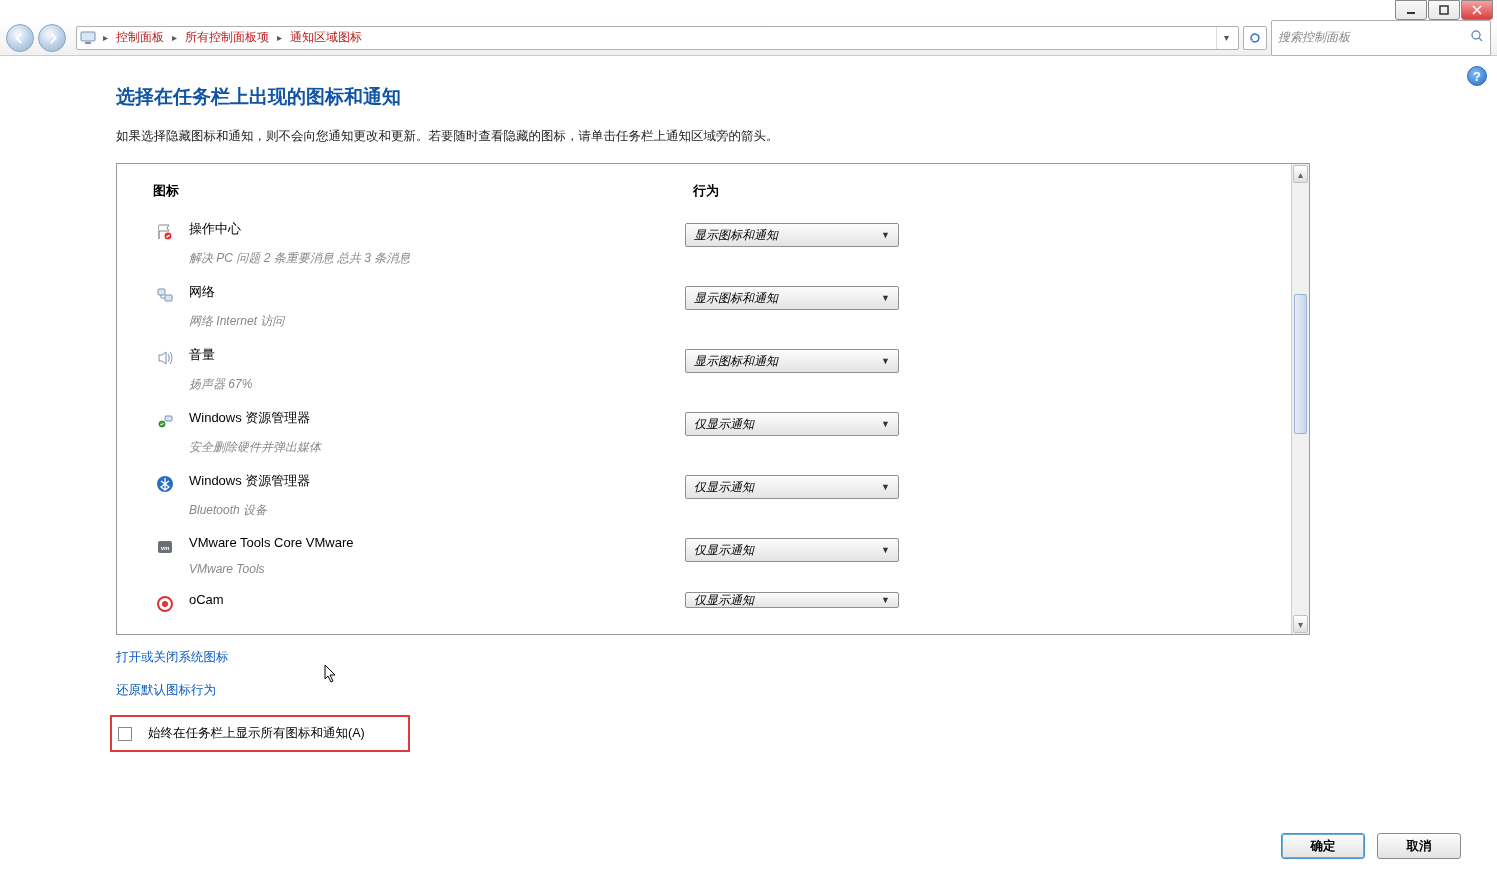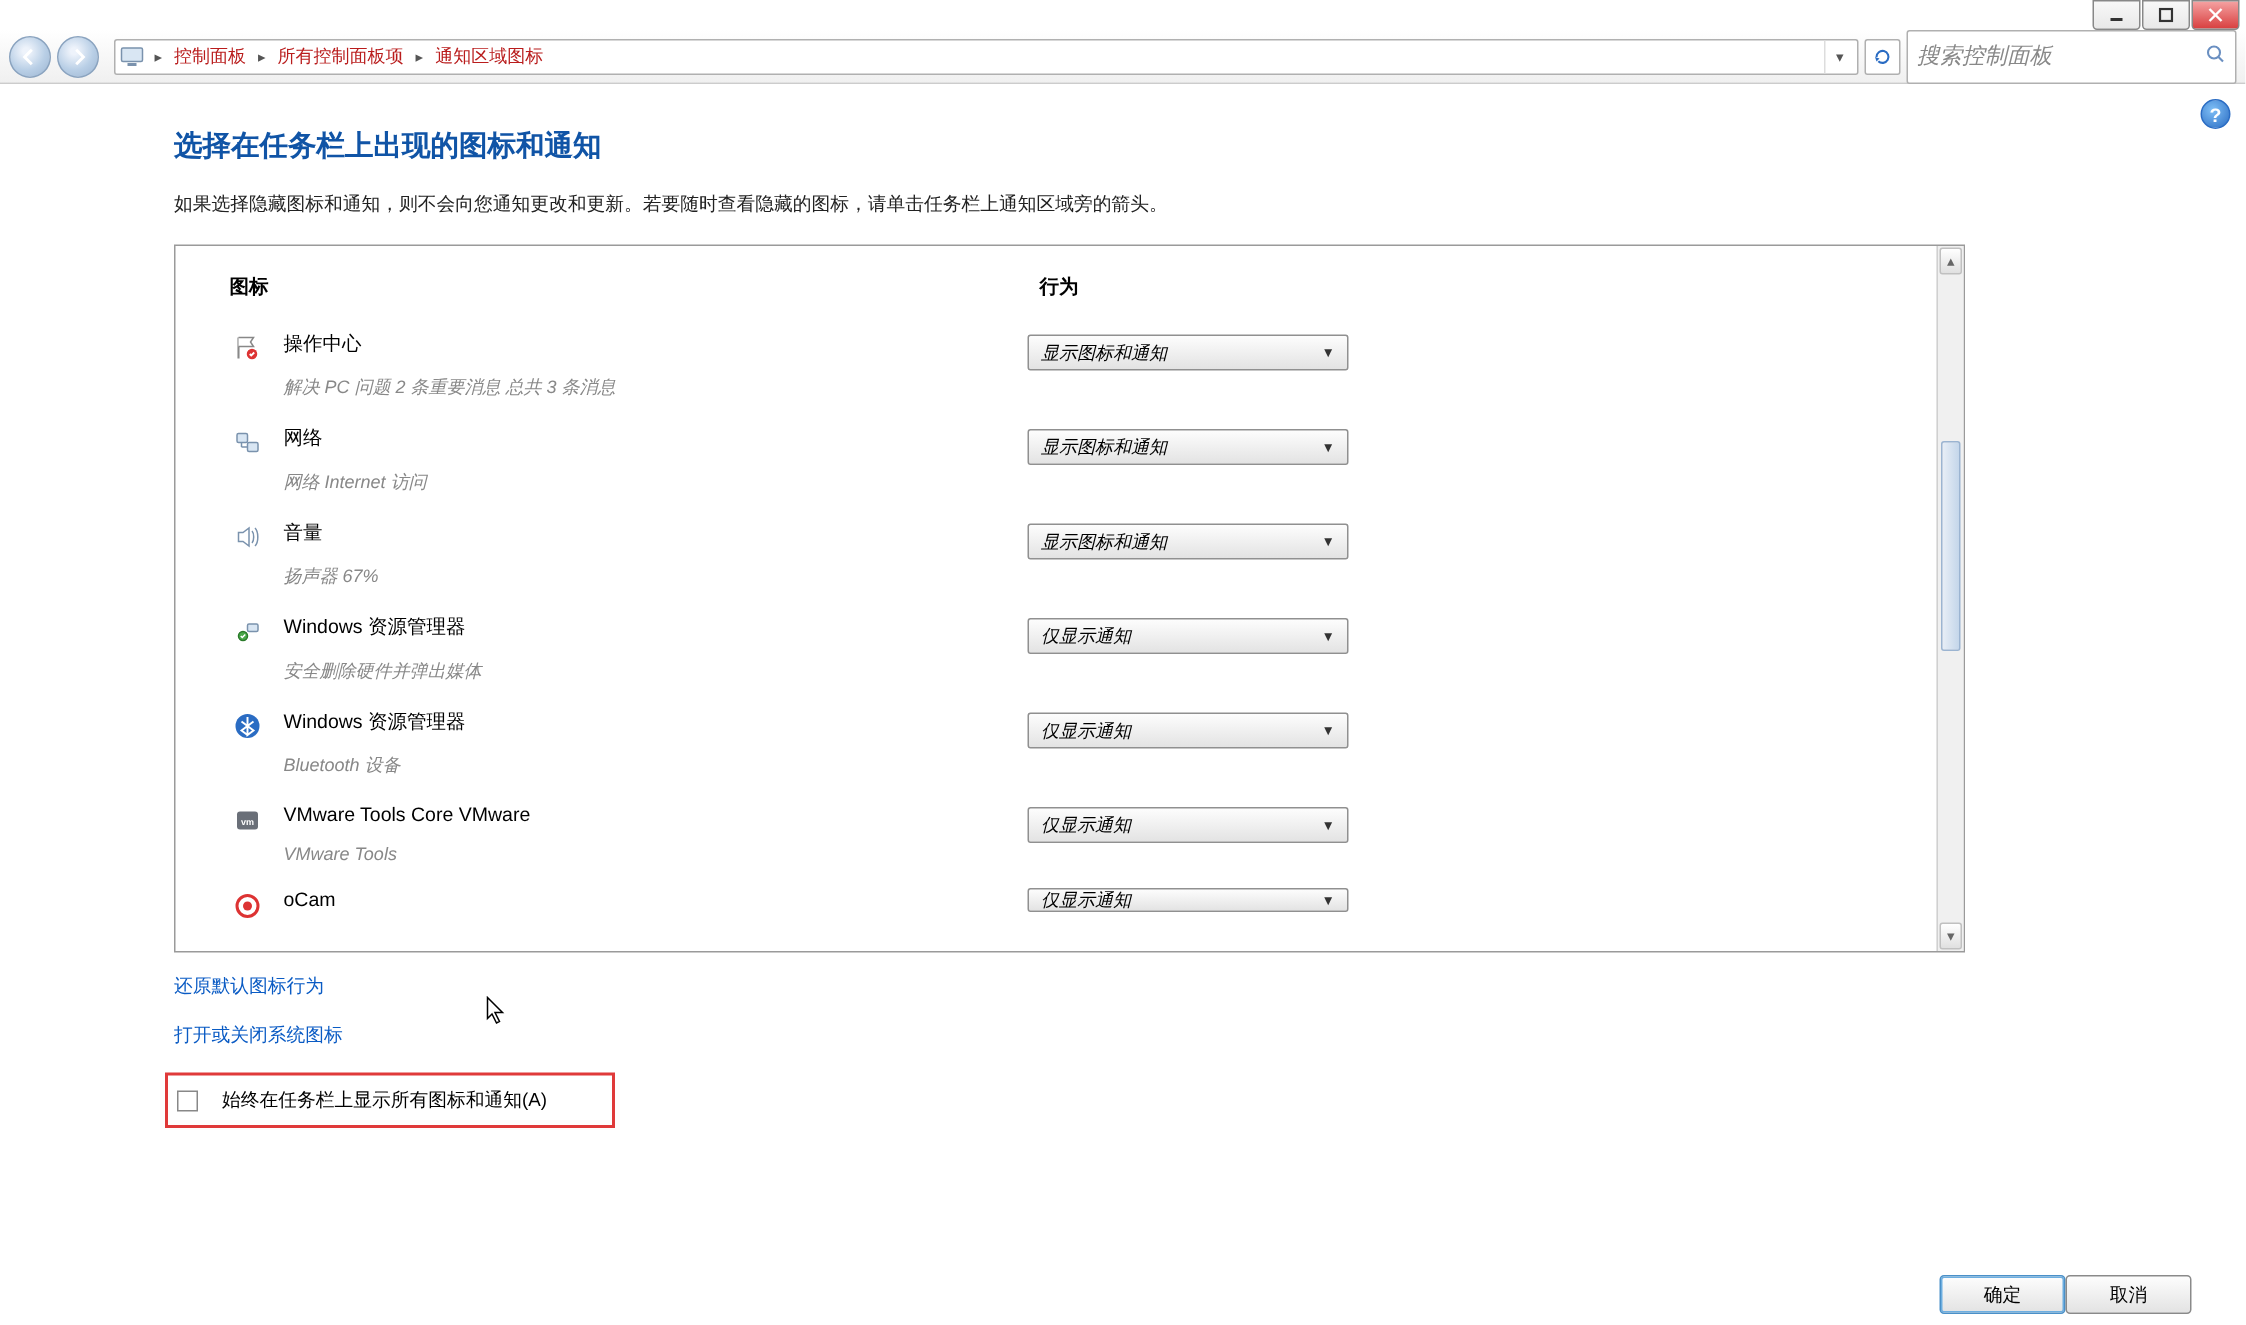--- a/index.html
+++ b/index.html
@@ -11,21 +11,21 @@
 
 .toolbar { display: flex; align-items: center; height: 36px; background: linear-gradient(to bottom, #fff, #f0f0f0); border-bottom: 1px solid #ccc; margin-top: 20px; padding: 0 6px; gap: 4px; position:relative; }
 .nav-btn { width: 28px; height: 28px; border-radius: 50%; background: radial-gradient(circle at 40% 35%, #eef3fb 10%, #b9cfe6 55%, #9bb4d1 100%); border:1px solid #8aa3bf; display:flex; align-items:center; justify-content:center; cursor:pointer; }
 .nav-btn svg { width:12px; height:12px; fill:#fff; }
 .addr-bar { flex:1; display:flex; align-items:center; background:#fff; border:1px solid #b0b0b0; height:24px; margin-left:6px; border-radius:2px; position:relative; }
 .addr-icon { width:22px; display:flex; justify-content:center; align-items:center; }
 .addr-part { padding:0 4px; font-size:12px; color:#b91c1c; display:flex; align-items:center;font-family:Liberation Mono, monospace; }
 .addr-arrow { font-size:10px; color:#555; padding:0 4px; }
 .addr-drop { position:absolute; right:2px; top:0; height:100%; width:20px; display:flex; align-items:center; justify-content:center; color:#555; font-size:10px; border-left:1px solid #ddd; }
 .refresh-box { width:24px; height:24px; border:1px solid #b0b0b0; display:flex; align-items:center; justify-content:center; color:#1a59b3; background:#fff; border-radius:2px; }
-.search-box { width:220px; height:36px; border:1px solid #b0b0b0; display:flex; align-items:center; padding:0 6px; color:#888; font-size:15px; font-style:italic; border-radius:2px; position:relative; background:#fff; }
+.search-box { width:220px; height:36px; border:1px solid #b0b0b0; display:flex; align-items:center; padding:0 6px; color:#888; font-size:12px; font-style:italic; border-radius:2px; position:relative; background:#fff; }
 .search-icon { position:absolute; right:6px; color:#6a8fc1; font-style:normal;}
 
 .help-icon { position:absolute; right:10px; top:66px; width:20px; height:20px; border-radius:50%; background:radial-gradient(circle at 40% 35%, #7fbff6, #2a6cc3); color:#fff; font-weight:bold; font-size:13px; display:flex; align-items:center; justify-content:center; cursor:pointer; border:1px solid #2a6cc3;}
 
 .content { padding: 20px 12px 0 116px; }
 .page-title { font-size:19px; color:#1054a6; margin-bottom:18px; font-weight:700; margin-top:8px;}
 .description { font-size:12.5px; color:#222; margin-bottom:18px; }
 
 .list-frame { border:1px solid #9a9a9a; background:#fff; position:relative; width:1194px; height:472px; }
 .list-viewport { overflow:hidden; height:100%; width:calc(100% - 18px); }
@@ -44,21 +44,21 @@
 .row-select::after { content:"▼"; position:absolute; right:8px; font-size:9px; color:#333;}
 
 .links { margin-top:14px; }
 .link { color:#0a5bc4; font-size:12.5px; cursor:pointer; display:block; margin-bottom:16px;}
 
 .always-row { display:flex; align-items:center; gap:16px; font-size:12.5px; padding:8px 6px; border:2.5px solid #e03a3a; width:300px; margin-top:4px;}
 .chk { width:14px; height:14px; border:1px solid #888; background:#fff;}
 
 .cursor-arrow { position:absolute; left:324px; top:664px; pointer-events:none;}
 
-.footer { position:absolute; bottom:7px; right:36px; display:flex; }
+.footer { position:absolute; bottom:24px; right:36px; display:flex; gap:12px;font-weight:bold;}
 .btn { width:84px; height:26px; background:linear-gradient(to bottom,#fdfdfd,#e3e3e3); border:1px solid #8a8a8a; border-radius:3px; font-size:12.5px; cursor:pointer; display:flex; align-items:center; justify-content:center;}
 .btn.primary { box-shadow: inset 0 0 0 1px #6daee0; border-color:#4a90c8;}
 
 .ic svg { width:18px; height:18px; }
 </style>
 </head>
 <body>
 
 <div class="window-controls">
   <div class="win-btn">
@@ -253,22 +253,22 @@
       </div>
     </div>
     <div class="list-scroll">
       <div class="scroll-arrow">▴</div>
       <div class="scroll-thumb"></div>
       <div class="scroll-arrow" style="position:absolute;bottom:0;left:0;right:0;">▾</div>
     </div>
   </div>
 
   <div class="links">
+    <span class="link">打开或关闭系统图标</span>
     <span class="link">还原默认图标行为</span>
-    <span class="link">打开或关闭系统图标</span>
   </div>
 
   <div class="always-row" style="margin-left:-6px;">
     <div class="chk"></div>
     <span>始终在任务栏上显示所有图标和通知(A)</span>
   </div>
 </div>
 
 <svg class="cursor-arrow" width="16" height="20">
     <path d="M1 1 L1 15 L4 12 L7 18 L9 17 L6 11 L11 11 Z" fill="#fff" stroke="#000" stroke-width="1"></path>

